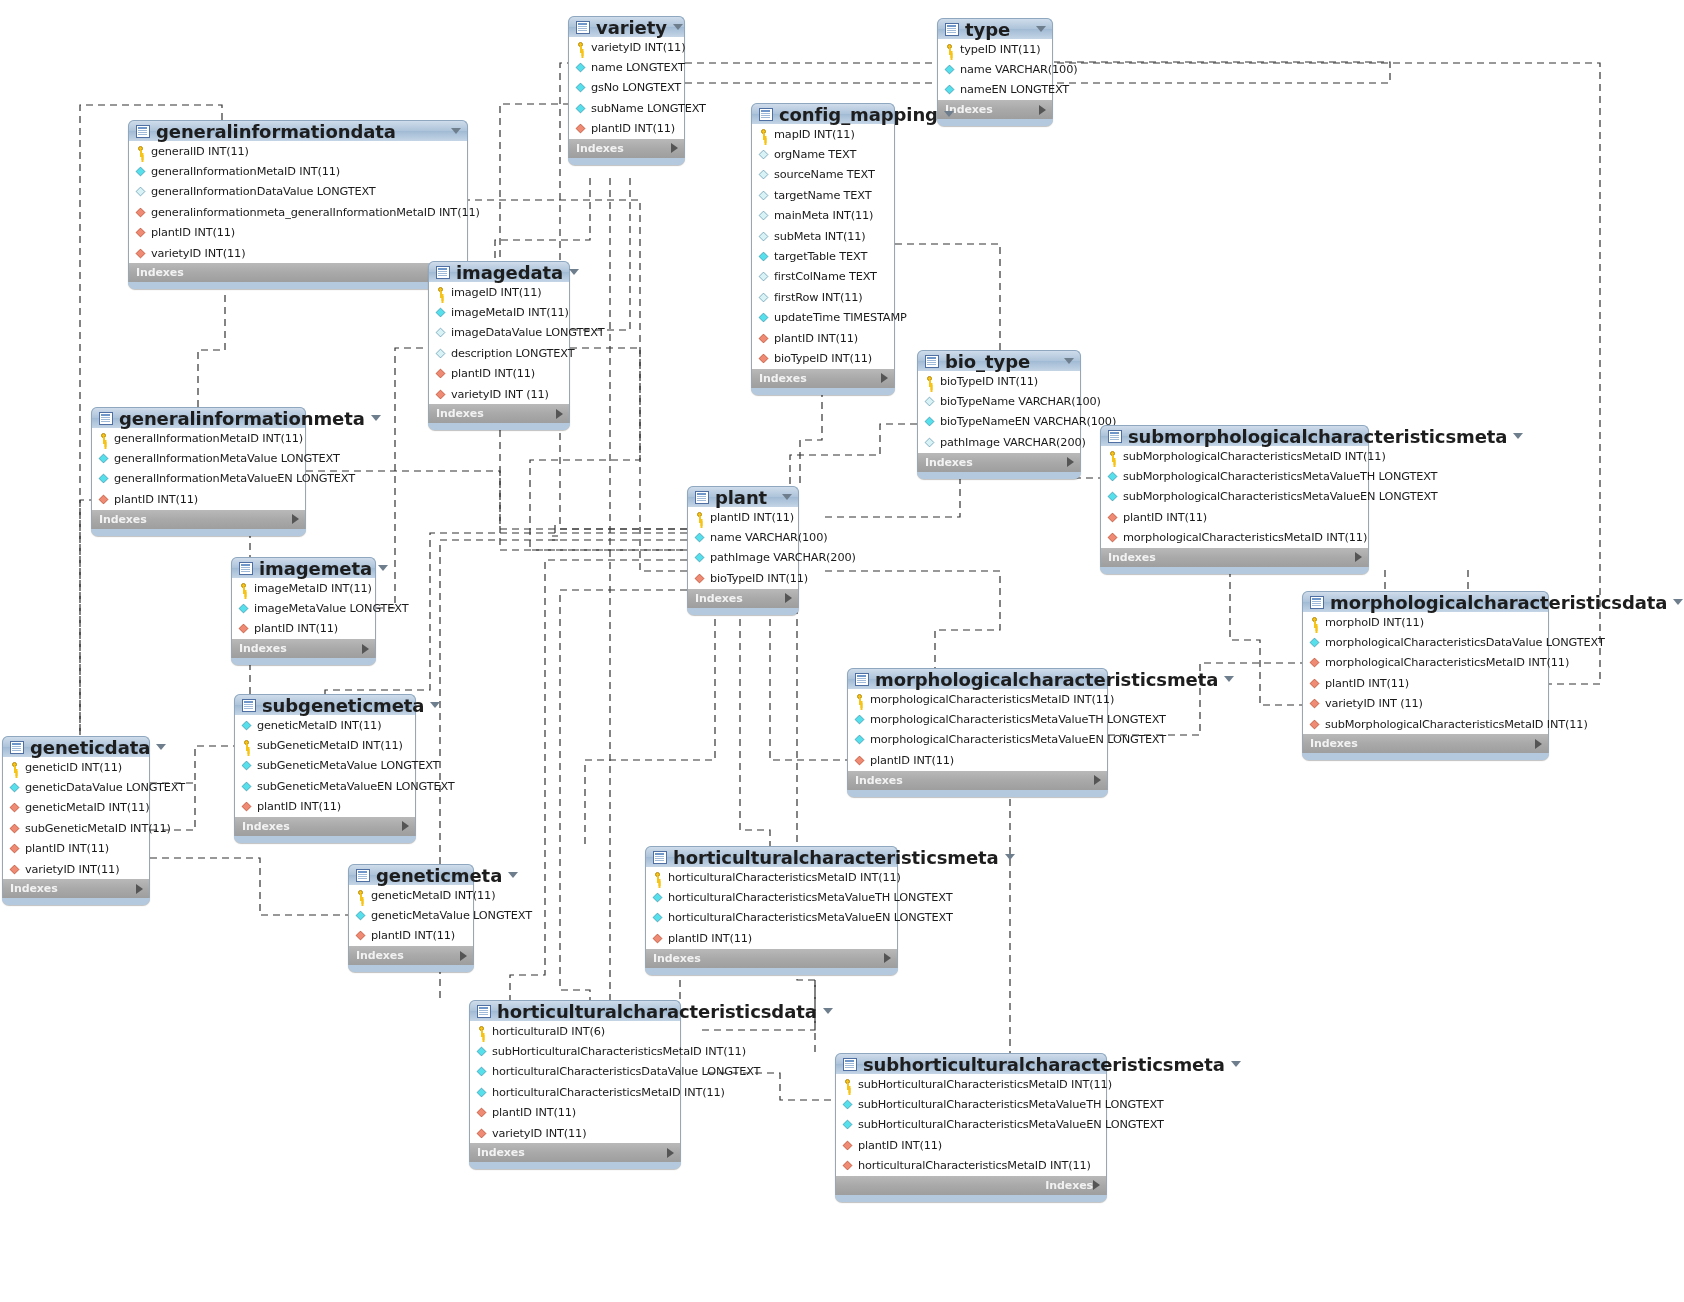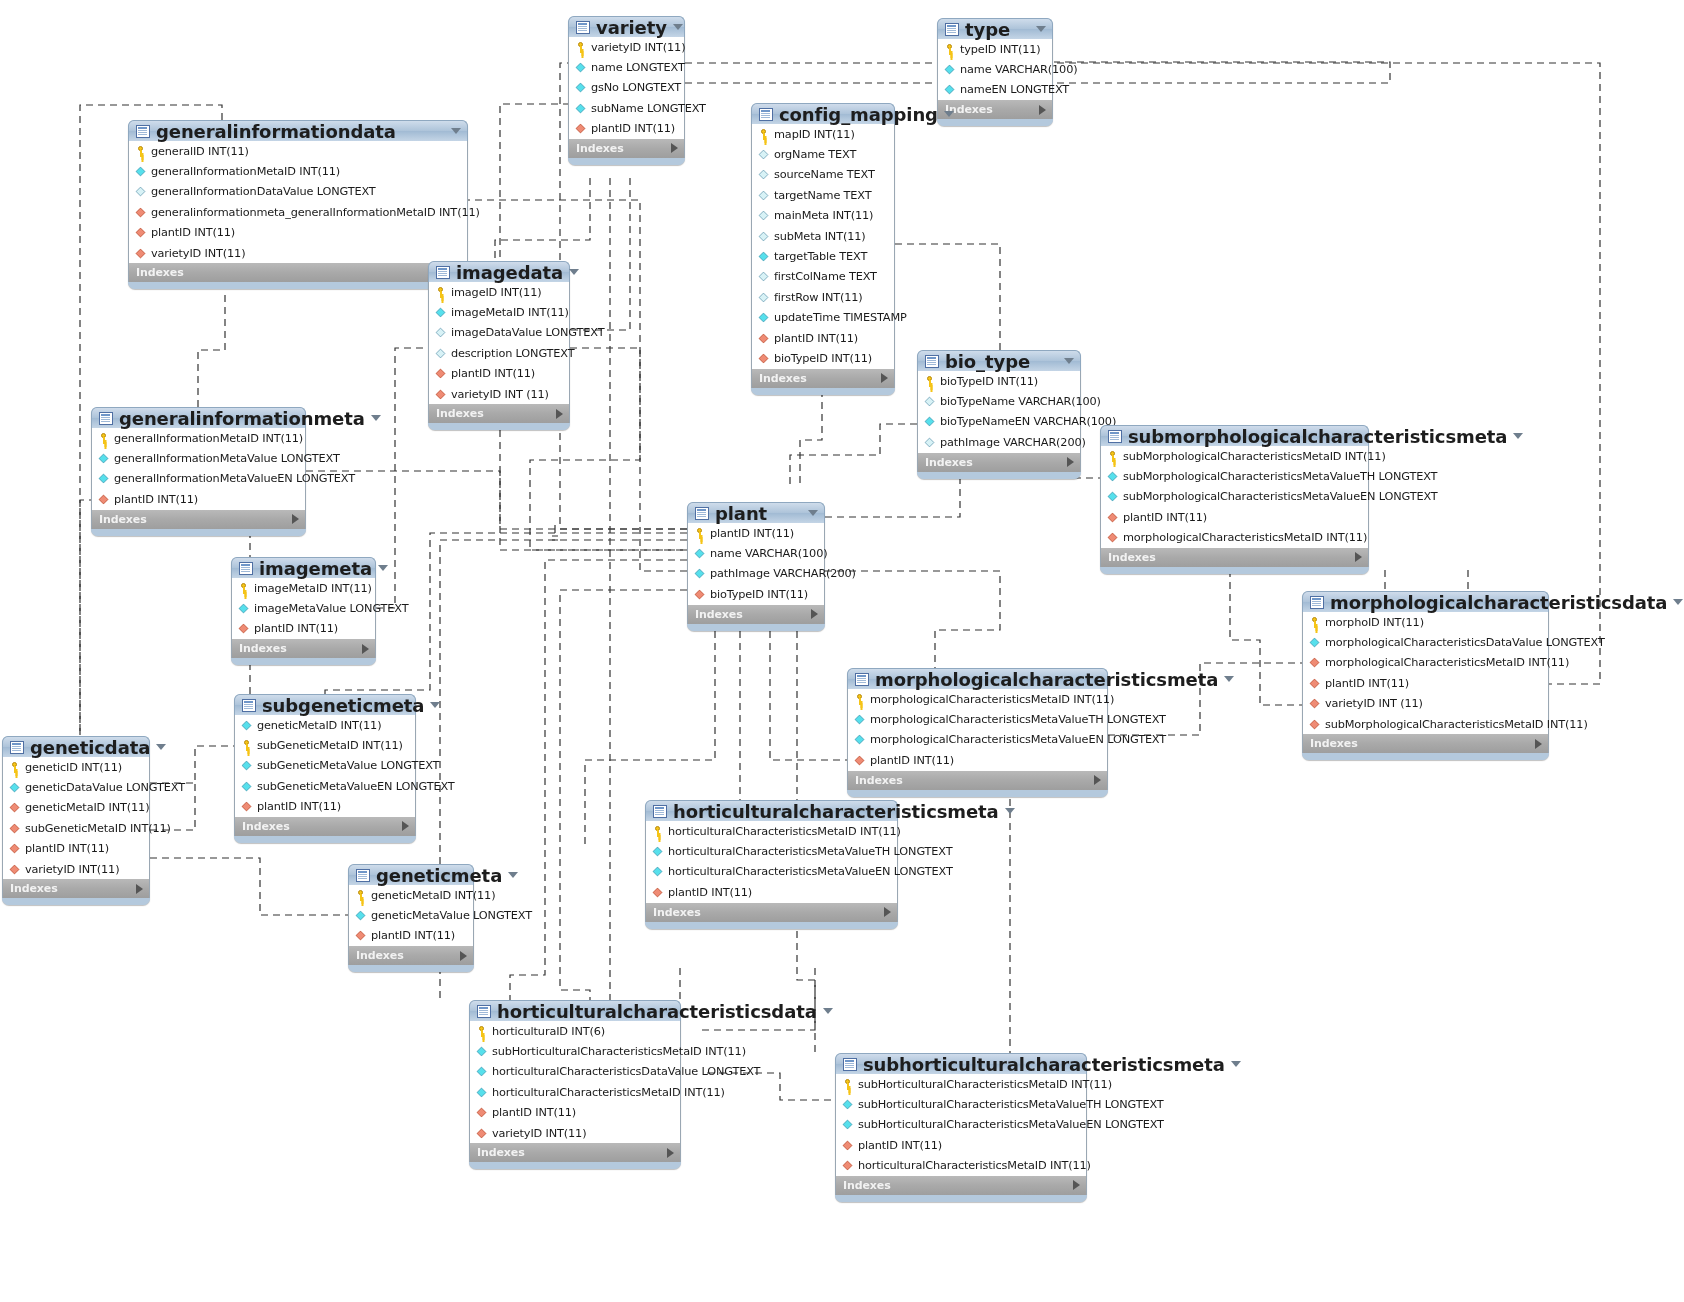--- a/index.html
+++ b/index.html
@@ -403,21 +403,21 @@
             <span class="ic dia red"></span>
             <span class="ctext">morphologicalCharacteristicsMetaID INT(11)</span>
           </div>
         </div>
         <div class="foot">
           <span class="flabel">Indexes</span>
           <span class="tri"></span>
         </div>
         <div class="tailpad"></div>
       </div>
-      <div class="tbl" style="left: 687px; top: 486px; width: 138px; margin-top: 16px;">
+      <div class="tbl" style="left: 687px; top: 486px; width: 112px;">
         <div class="hdr">
           <span class="tblicon"></span>
           <span class="tname">plant</span>
           <span class="caret"></span>
         </div>
         <div class="cols">
           <div class="col">
             <span class="ic key"></span>
             <span class="ctext">plantID INT(11)</span>
           </div>
@@ -599,21 +599,21 @@
             <span class="ic dia red"></span>
             <span class="ctext">varietyID INT(11)</span>
           </div>
         </div>
         <div class="foot">
           <span class="flabel">Indexes</span>
           <span class="tri"></span>
         </div>
         <div class="tailpad"></div>
       </div>
-      <div class="tbl" style="left: 645px; top: 800px; width: 253px;">
+      <div class="tbl" style="left: 645px; top: 846px; width: 253px;">
         <div class="hdr">
           <span class="tblicon"></span>
           <span class="tname">horticulturalcharacteristicsmeta</span>
           <span class="caret"></span>
         </div>
         <div class="cols">
           <div class="col">
             <span class="ic key"></span>
             <span class="ctext">horticulturalCharacteristicsMetaID INT(11)</span>
           </div>
@@ -693,21 +693,21 @@
             <span class="ic dia red"></span>
             <span class="ctext">varietyID INT(11)</span>
           </div>
         </div>
         <div class="foot">
           <span class="flabel">Indexes</span>
           <span class="tri"></span>
         </div>
         <div class="tailpad"></div>
       </div>
-      <div class="tbl" style="left: 835px; top: 1053px; width: 252px;">
+      <div class="tbl" style="left: 835px; top: 1053px; width: 272px; text-align: right;">
         <div class="hdr">
           <span class="tblicon"></span>
           <span class="tname">subhorticulturalcharacteristicsmeta</span>
           <span class="caret"></span>
         </div>
         <div class="cols">
           <div class="col">
             <span class="ic key"></span>
             <span class="ctext">subHorticulturalCharacteristicsMetaID INT(11)</span>
           </div>

